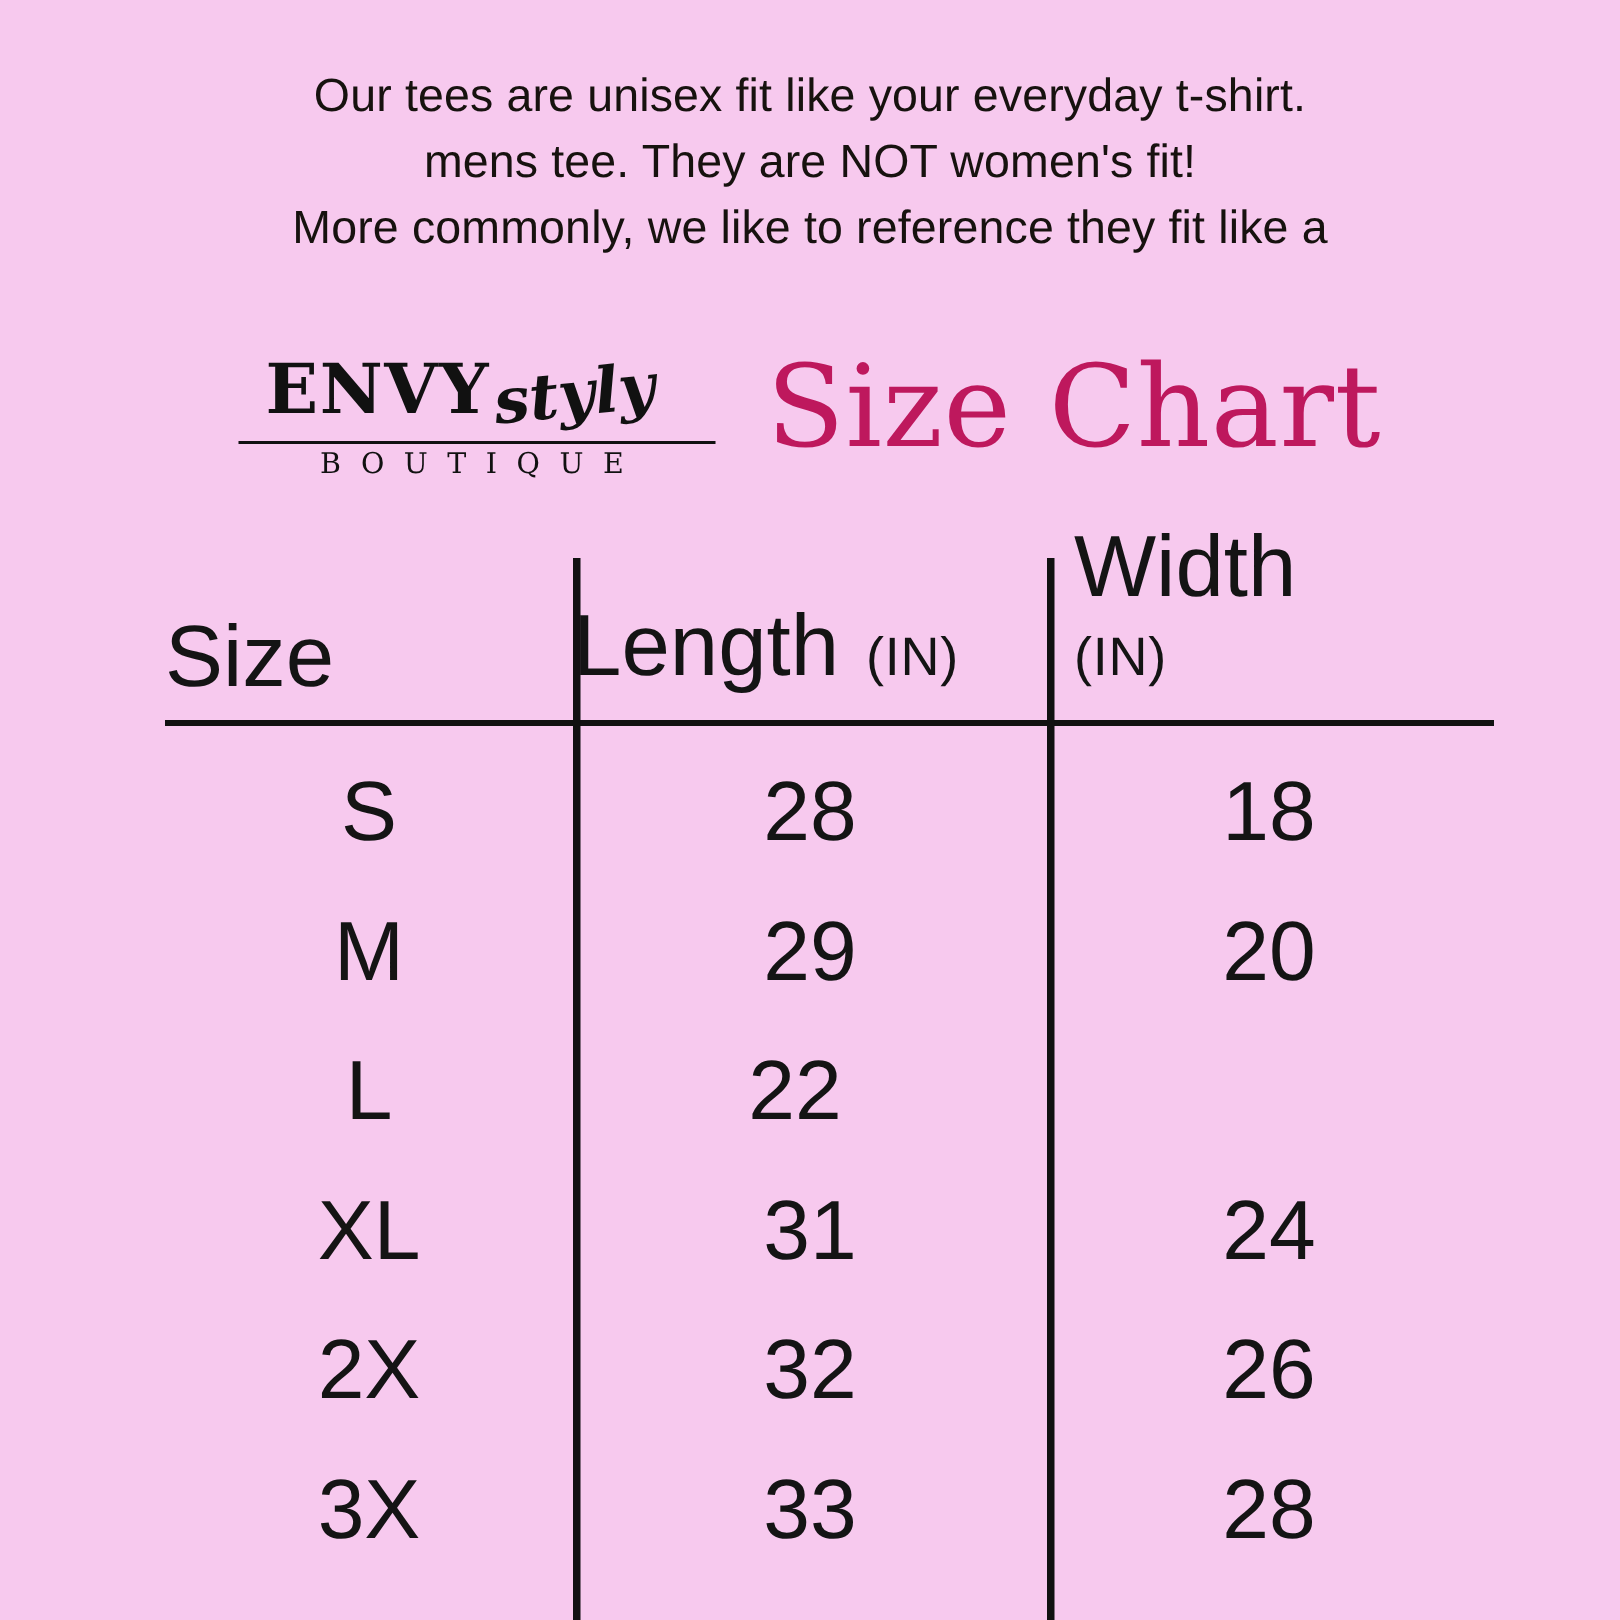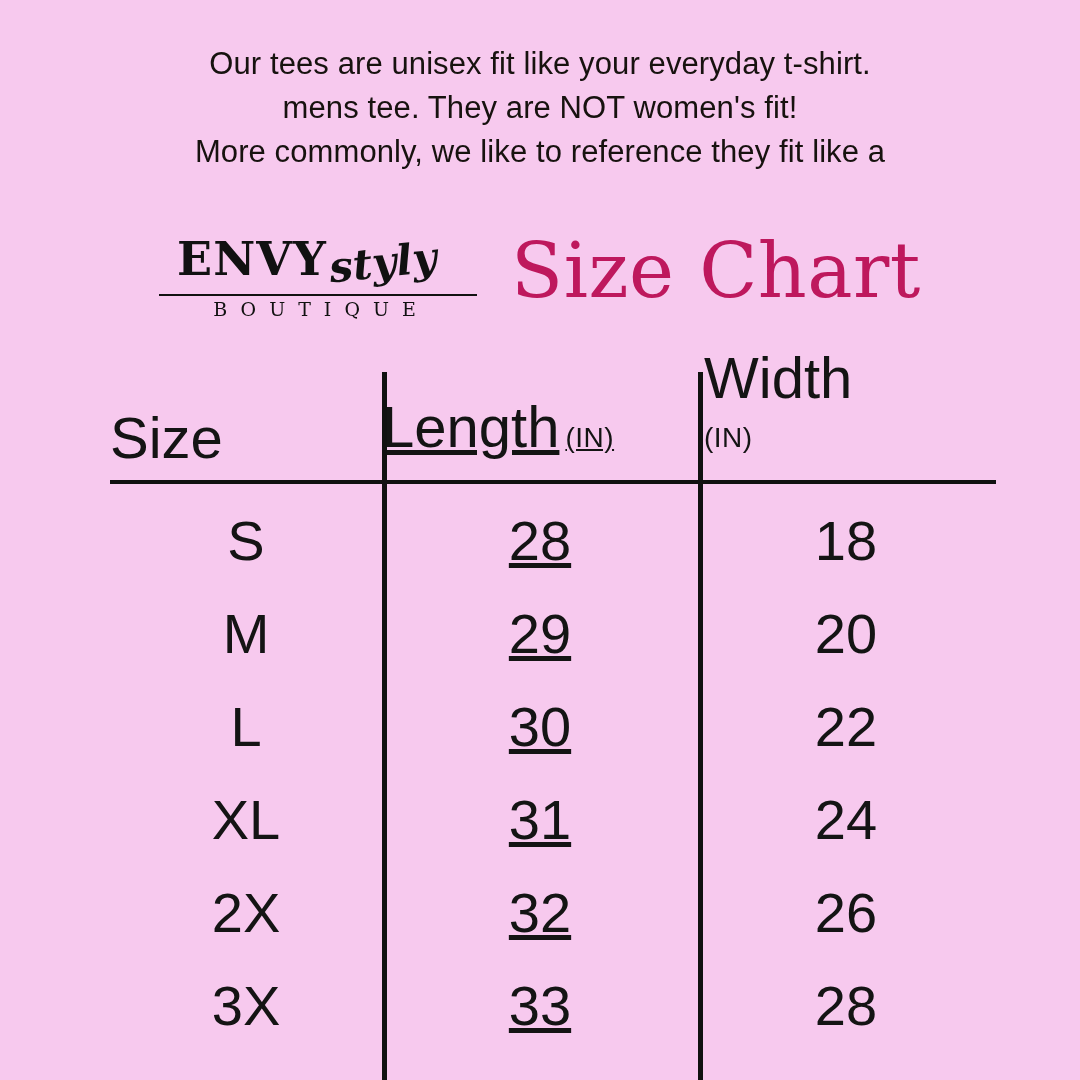--- a/index.html
+++ b/index.html
@@ -129,26 +129,26 @@
   .hcell {
     display: flex;
     align-items: baseline;
     font-size: 58px;
     line-height: 60px;
     color: #141414;
     font-family: "Liberation Sans", sans-serif;
     font-weight: 400;
   }
   .hcell .unit {
-    font-size: 28px;
+    font-size: 36px;
     letter-spacing: 0.5px;
-    margin-left: 6px;
+    margin-left: 18px;
   }
   .col-size   { width: 272px; }
-  .col-length { width: 316px; text-decoration: underline; }
+  .col-length { width: 316px; }
   .col-width  { width: 296px; flex-direction: column; }
 
   .hr {
     width: 886px;
     height: 4px;
     background: #111;
     margin-top: 12px;
   }
 
   .tbody {
@@ -228,21 +228,20 @@
       </div>
 
       <div class="row">
         <div class="cell col-size">M</div>
         <div class="cell col-length">29</div>
         <div class="cell col-width">20</div>
       </div>
 
       <div class="row">
         <div class="cell col-size">L</div>
-        <div class="cell col-length">30</div>
         <div class="cell col-width">22</div>
       </div>
 
       <div class="row">
         <div class="cell col-size">XL</div>
         <div class="cell col-length">31</div>
         <div class="cell col-width">24</div>
       </div>
 
       <div class="row">

